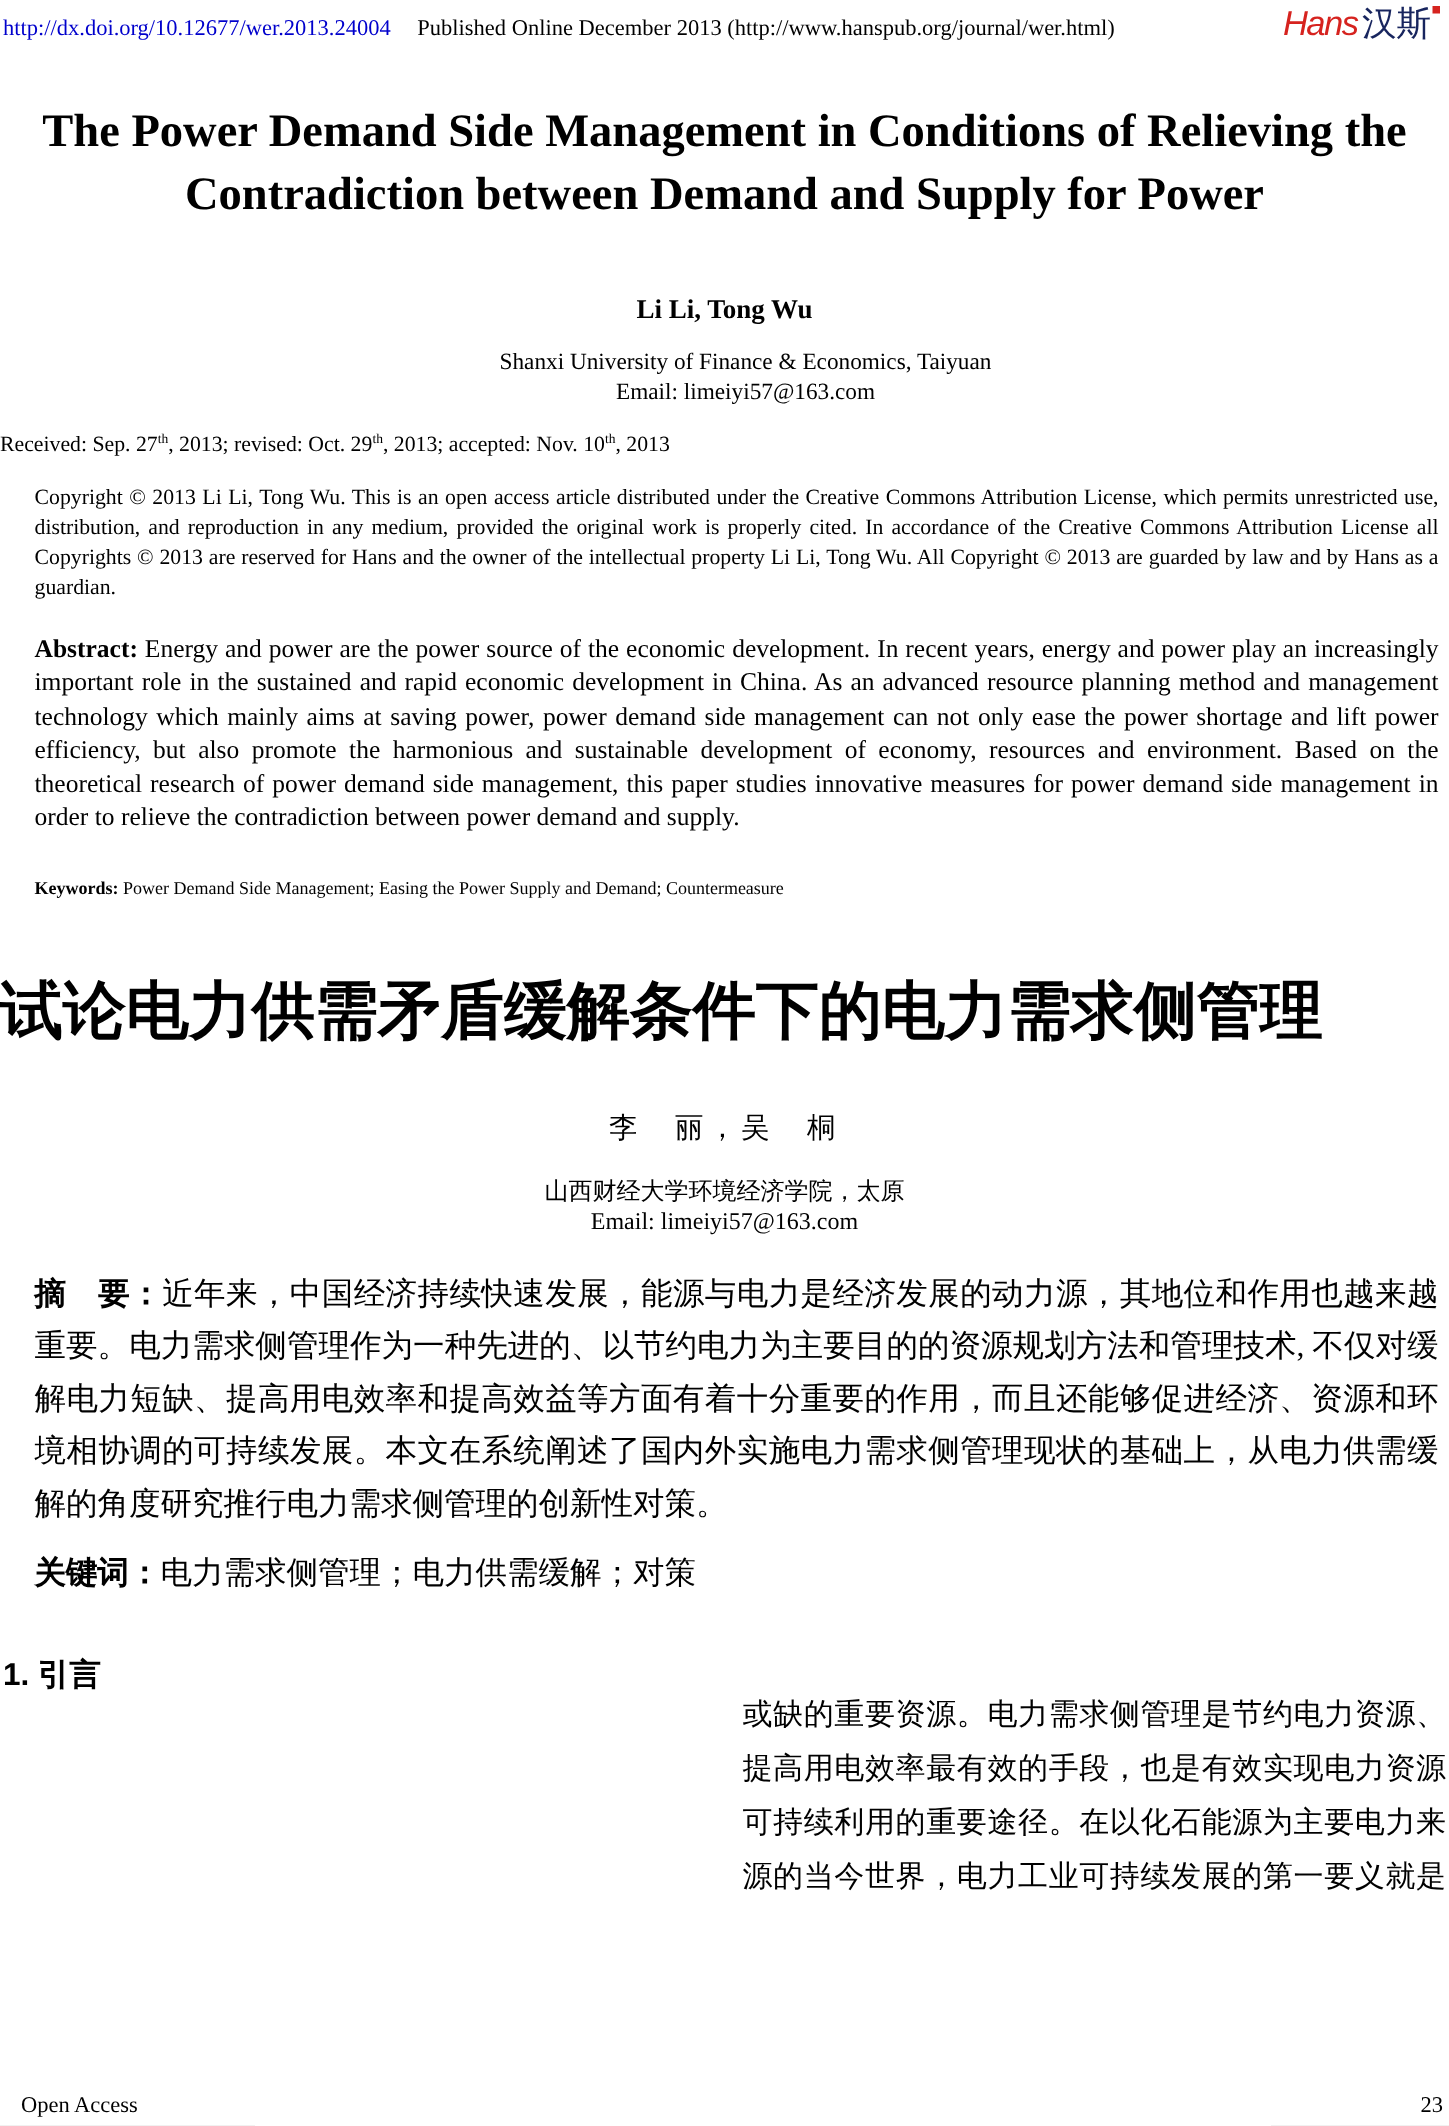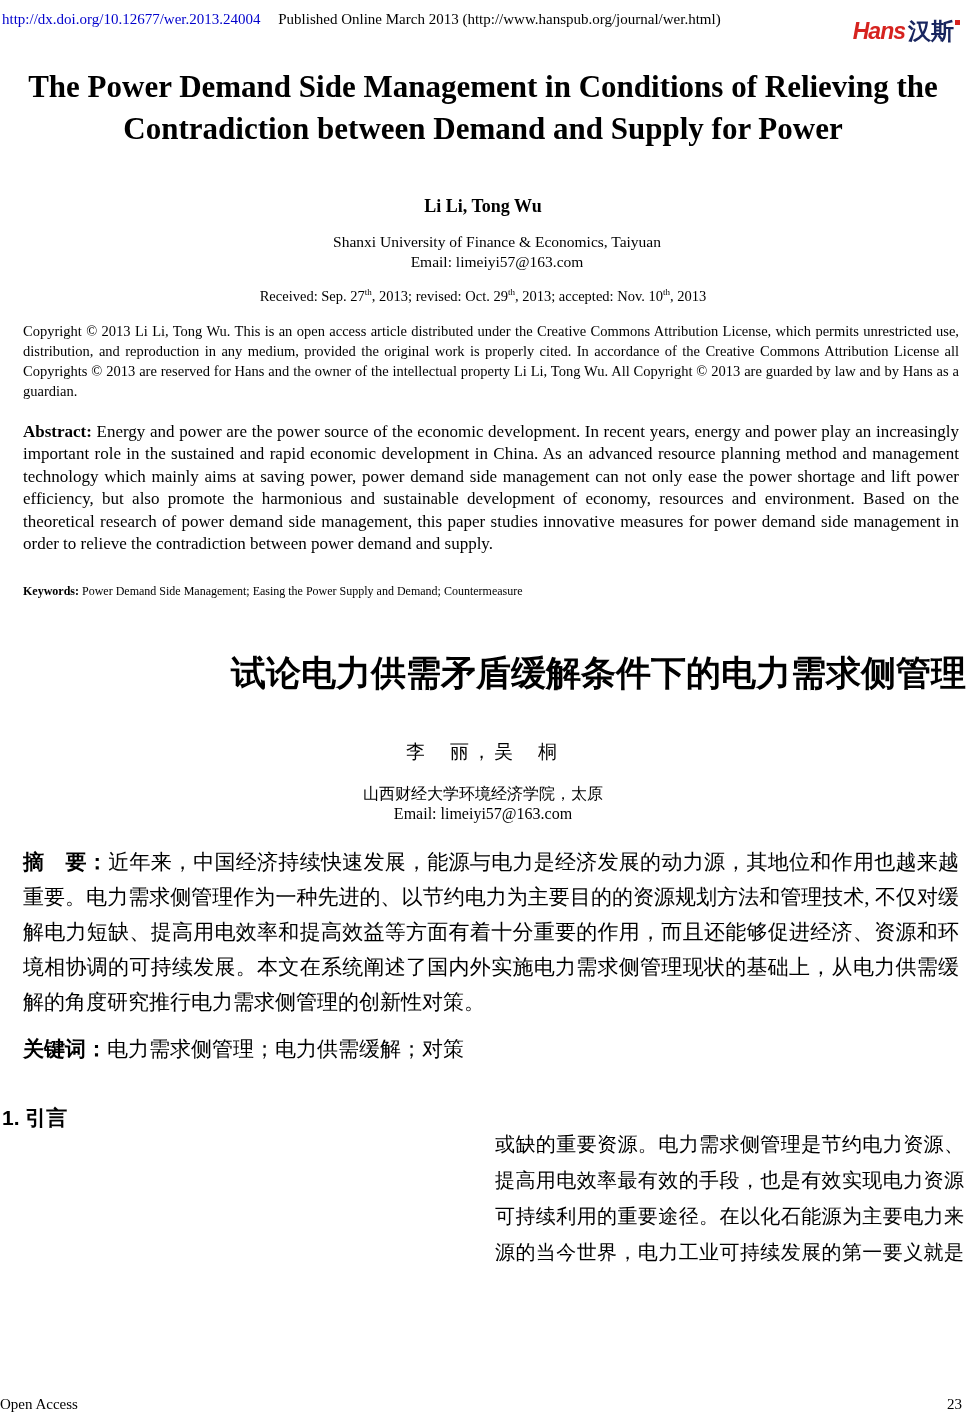--- a/index.html
+++ b/index.html
@@ -9,65 +9,65 @@
     position:relative;overflow:hidden;box-sizing:border-box;
   }
   
   .header{padding:6px 2px 0 2px;position:relative;}
   .hline1{font-size:16px;font-weight:bold;}
   .journal-en{font-style:italic;}
   .journal-zh{font-family:"Liberation Sans","DejaVu Sans",sans-serif;font-size:15px;}
   .hline2{font-size:15px;margin-top:5px;}
   .doi{color:#0000cc;cursor:pointer;}
   .pub{margin-left:14px;}
-  .logo{position:absolute;top:19px;right:6px;font-family:"Liberation Sans","DejaVu Sans",sans-serif;
-        font-weight:bold;font-size:23px;line-height:24px;white-space:nowrap;}
+  .logo{position:absolute;top:3px;right:6px;font-family:"Liberation Sans","DejaVu Sans",sans-serif;
+        font-weight:normal;font-size:23px;line-height:24px;white-space:nowrap;}
   .logo .hans{color:#d6231f;font-style:italic;letter-spacing:-1px;}
   .logo .hanzi{color:#18255e;margin-left:3px;position:relative;}
   .logo-mark{display:inline-block;width:5px;height:5px;background:#d6231f;vertical-align:top;margin:1px 0 0 1px;}
   
   .title-en{margin:38px 28px 16px 28px;text-align:center;font-size:31px;line-height:42px;font-weight:bold;}
   .authors-en{margin-top:46px;text-align:center;font-size:18px;font-weight:bold;}
   .affil{margin-top:15px;text-align:center;font-size:15.5px;line-height:20px;margin-left:28px;}
-  .received{margin-top:15px;text-align:center;font-size:14.5px;}
+  .received{margin-top:15px;font-size:14.5px;}
   .received sup{font-size:9px;}
   .copyright{margin:16px 7px 0 23px;font-size:14.5px;line-height:20px;text-align:justify;}
   .abstract{margin:20px 7px 0 23px;font-size:17px;line-height:22.5px;text-align:justify;}
   .abstract b,.keywords b{font-weight:bold;}
   .keywords{margin:24px 7px 0 23px;font-size:12px;line-height:23px;}
   
-  .title-zh{margin:46px 0 0 0;text-align:right;font-size:35px;line-height:48px;font-weight:bold;
+  .title-zh{margin:46px 0 0 0;text-align:left;font-size:42px;line-height:48px;font-weight:bold;
             font-family:"Liberation Sans","DejaVu Sans",sans-serif;}
   .authors-zh{margin-top:42px;text-align:center;font-size:19px;line-height:25px;letter-spacing:3px;}
   .affil-zh{margin-top:20px;text-align:center;font-size:16px;line-height:20px;}
   .dates-zh{margin-top:18px;text-align:center;font-size:16px;line-height:20px;}
   .cn-abstract{margin:20px 7px 0 23px;font-size:21px;line-height:35px;text-align:justify;}
   .cn-label{font-weight:bold;font-family:"Liberation Sans","DejaVu Sans",sans-serif;}
   .cn-keywords{margin:16px 7px 0 23px;font-size:21px;line-height:25px;}
   
   .columns{margin:42px 2px 0 2px;display:flex;gap:24px;}
   .col{flex:1;font-size:20px;line-height:36px;text-align:justify;}
   .col h2{margin:0;font-size:21px;line-height:28px;font-weight:bold;
           font-family:"Liberation Sans","DejaVu Sans",sans-serif;}
   .col p{margin:6px 0 0 0;text-align:justify;text-align-last:justify;}
   .col p.indent{text-indent:2em;}
   .col-right{padding-top:16px;}
   
-  .footer{position:absolute;left:0;right:4px;bottom:4px;display:flex;
+  .footer{position:absolute;left:14px;right:4px;bottom:4px;display:flex;
           justify-content:space-between;font-size:15px;}
 </style>
 </head>
 <body>
 
 <div class="page">
 
   <div class="header">
     <div class="hline2">
       <a class="doi">http://dx.doi.org/10.12677/wer.2013.24004</a>
-      <span class="pub">Published Online March 2013 (http://www.hanspub.org/journal/wer.html)</span>
+      <span class="pub">Published Online December 2013 (http://www.hanspub.org/journal/wer.html)</span>
     </div>
     <div class="logo">
       <span class="hans">Hans</span><span class="hanzi">汉斯</span><span class="logo-mark"></span>
     </div>
   </div>
 
   <h1 class="title-en">The Power Demand Side Management in Conditions of Relieving the Contradiction between Demand and Supply for Power</h1>
 
   <div class="authors-en">Li Li, Tong Wu</div>
 

